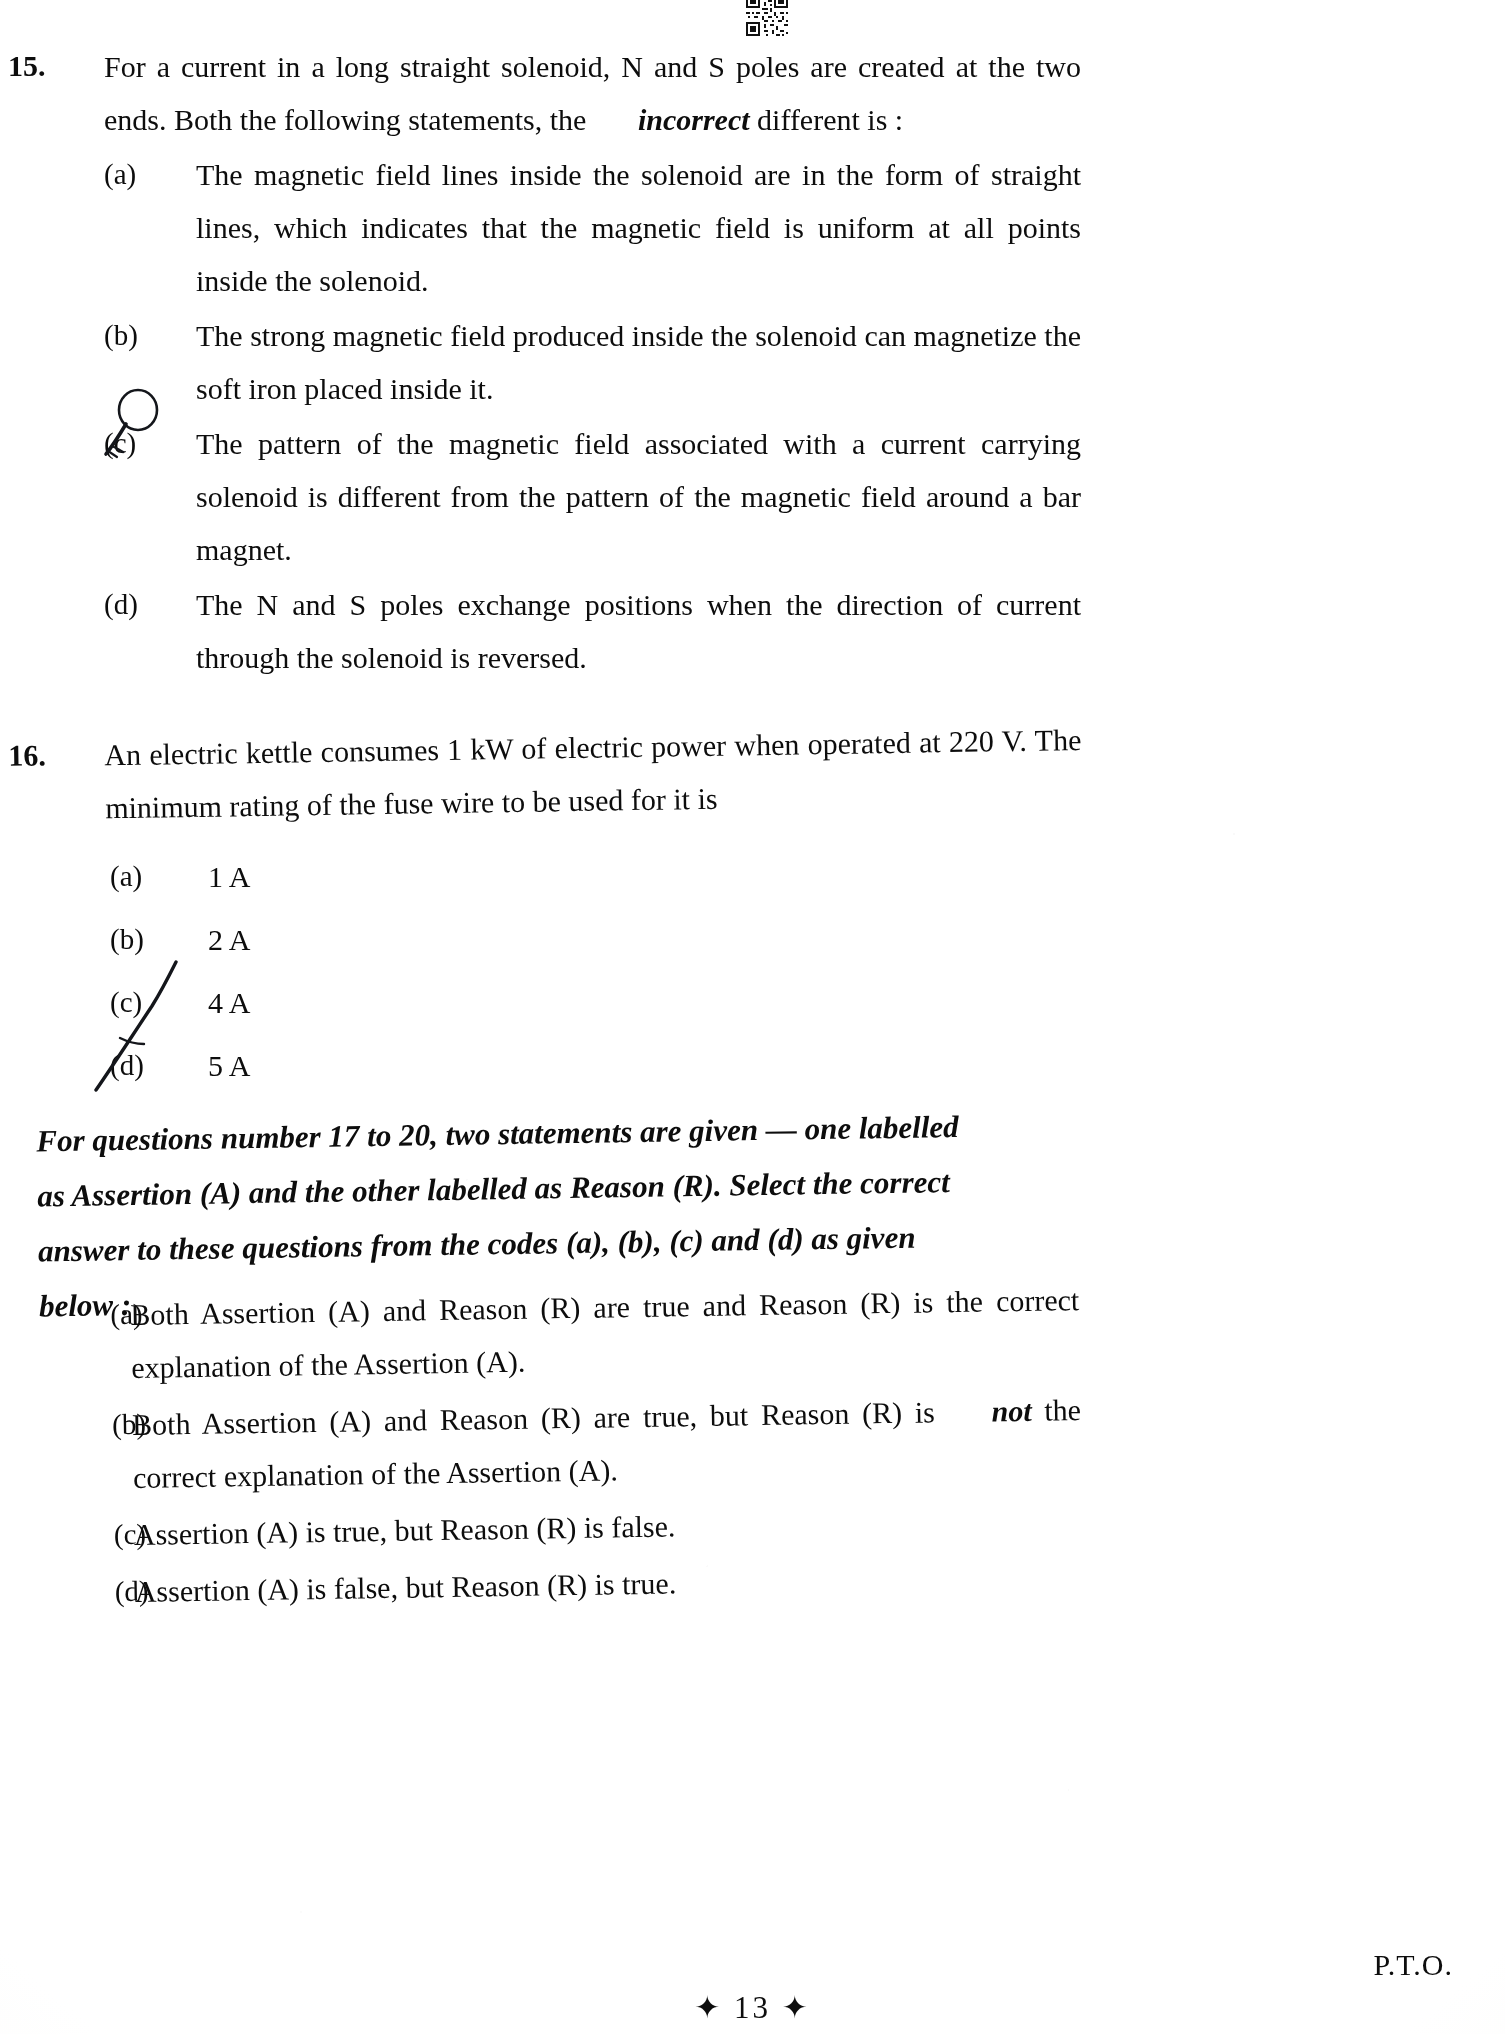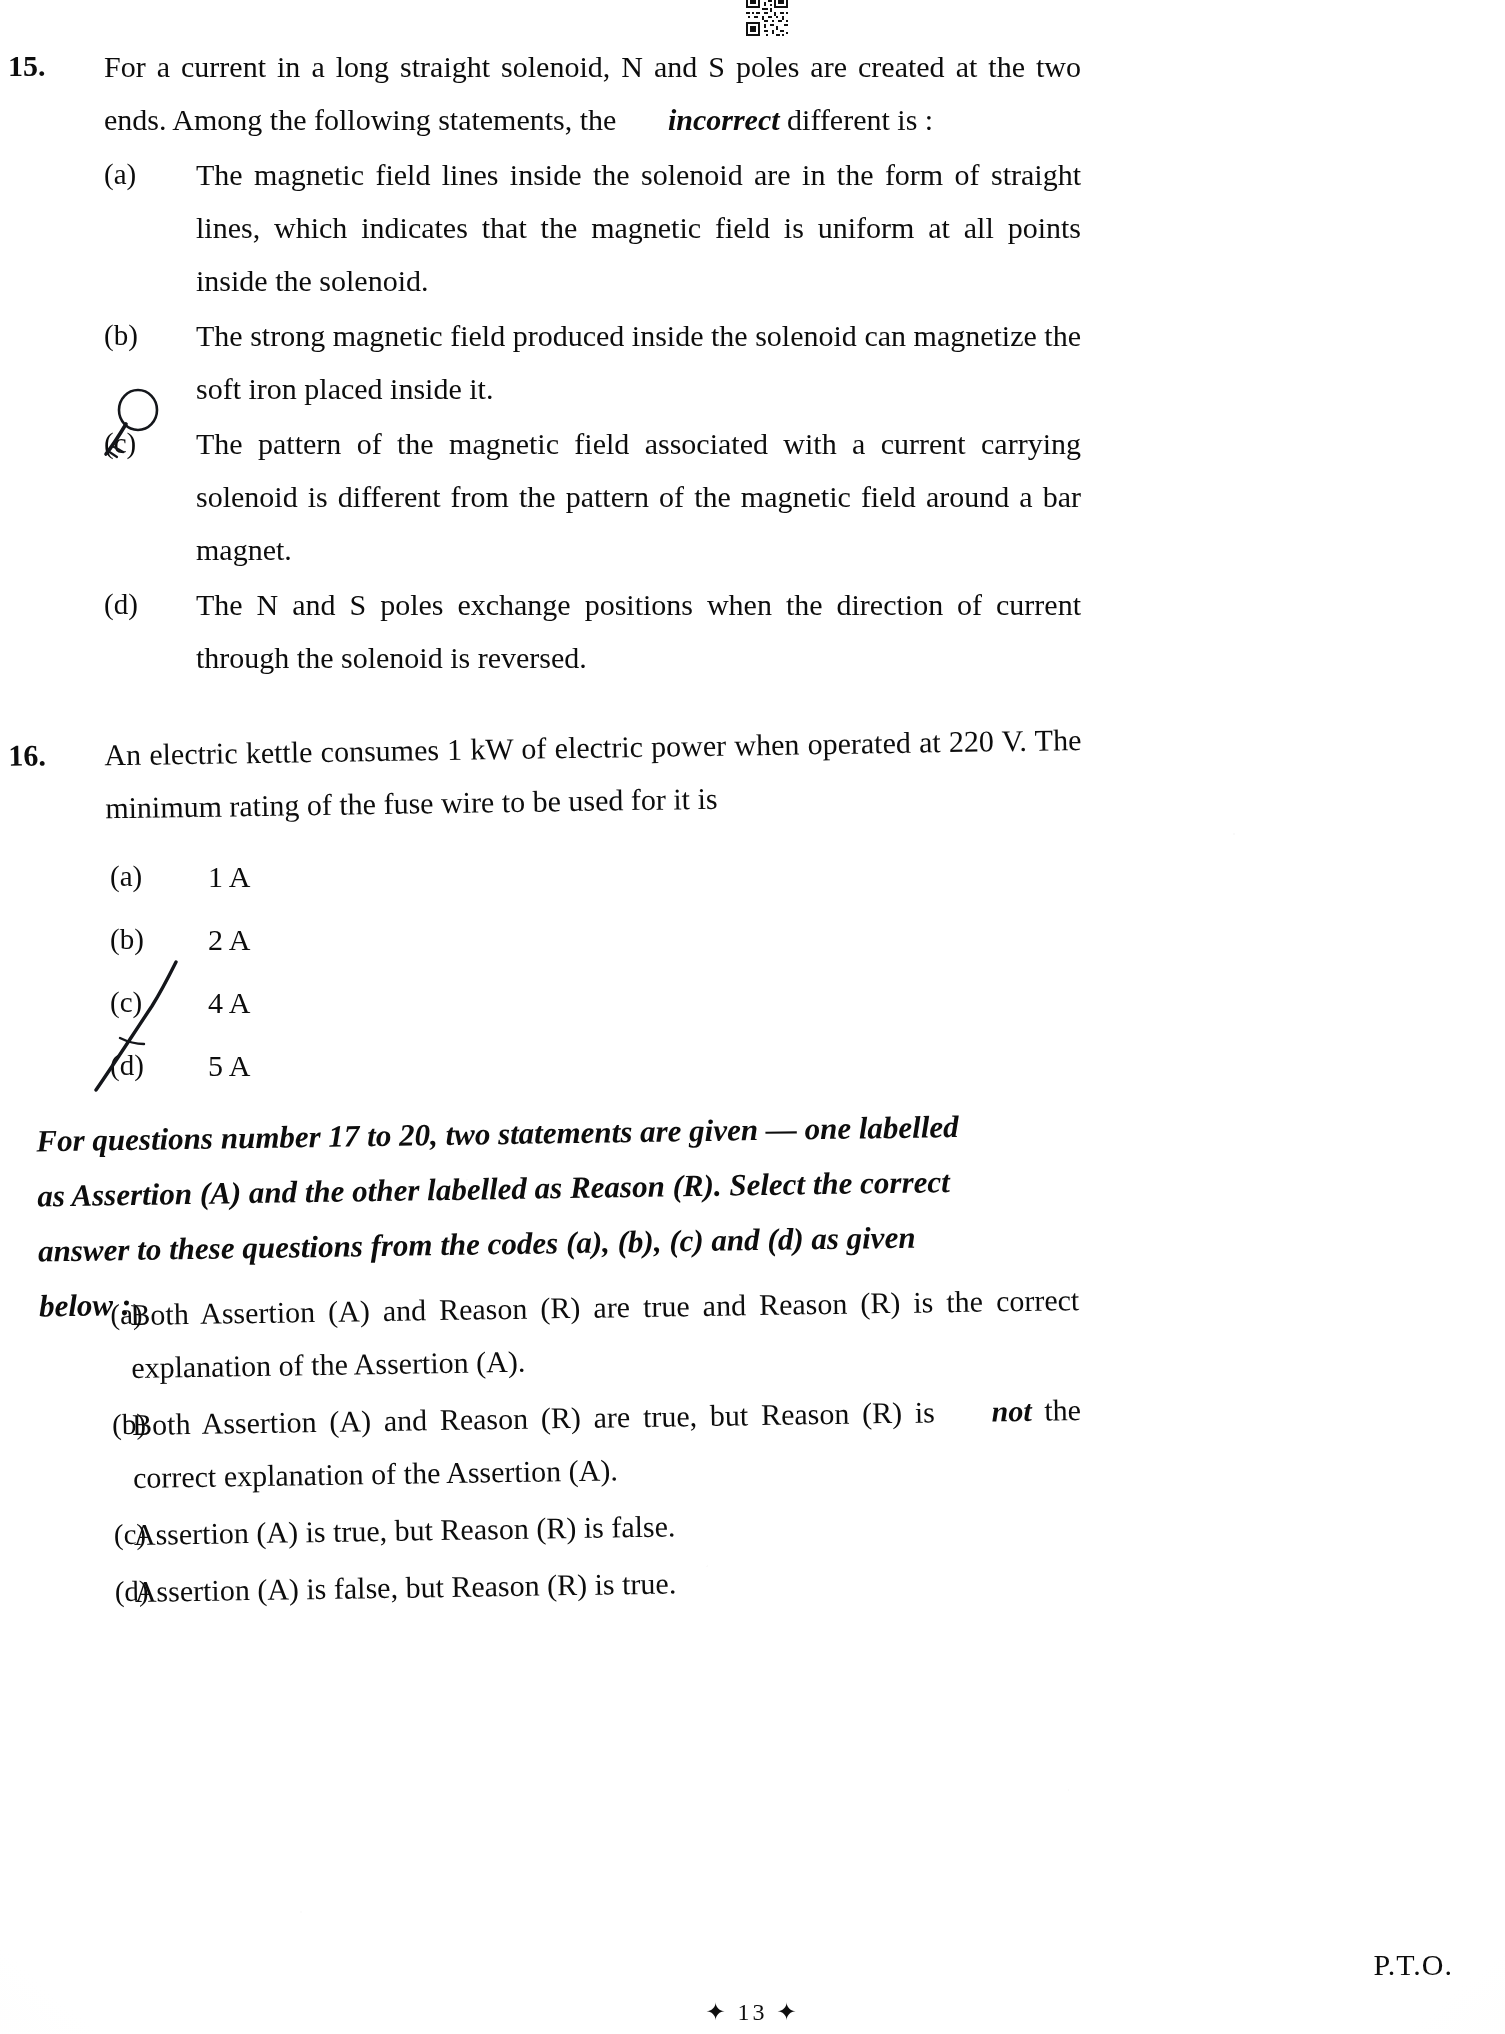--- a/index.html
+++ b/index.html
@@ -139,21 +139,21 @@
     left: 0;
     bottom: 0;
     width: 1505px;
     height: 110px;
   }
   .page-no {
     position: absolute;
     left: 0; right: 0;
     bottom: 8px;
     text-align: center;
-    font-size: 24px;
+    font-size: 31px;
     letter-spacing: 3px;
   }
   .pto {
     position: absolute;
     right: 52px;
     bottom: 52px;
     font-size: 30px;
     letter-spacing: 1px;
   }
 
@@ -236,21 +236,21 @@
       <rect x="19" y="21" width="1" height="1"></rect>
     </g>
   </svg>
 </div>
 
 <div class="content">
 
   <div class="qrow">
     <div class="qnum">15.</div>
     <div class="qbody" style="padding-right:398px;">
-      <p class="qtext"><span>For a current in a long straight solenoid, N and S poles are created at the two ends. Among the following statements, the </span><em class="bolditalic">incorrect</em><span> different is :</span></p>
+      <p class="qtext"><span>For a current in a long straight solenoid, N and S poles are created at the two ends. Both the following statements, the </span><em class="bolditalic">incorrect</em><span> different is :</span></p>
     </div>
   </div>
 
   <div style="padding-left:104px; padding-right:398px;">
 
     <div class="opt">
       <div class="opt-label">(a)</div>
       <div class="opt-text">The magnetic field lines inside the solenoid are in the form of straight lines, which indicates that the magnetic field is uniform at all points inside the solenoid.</div>
     </div>
 

